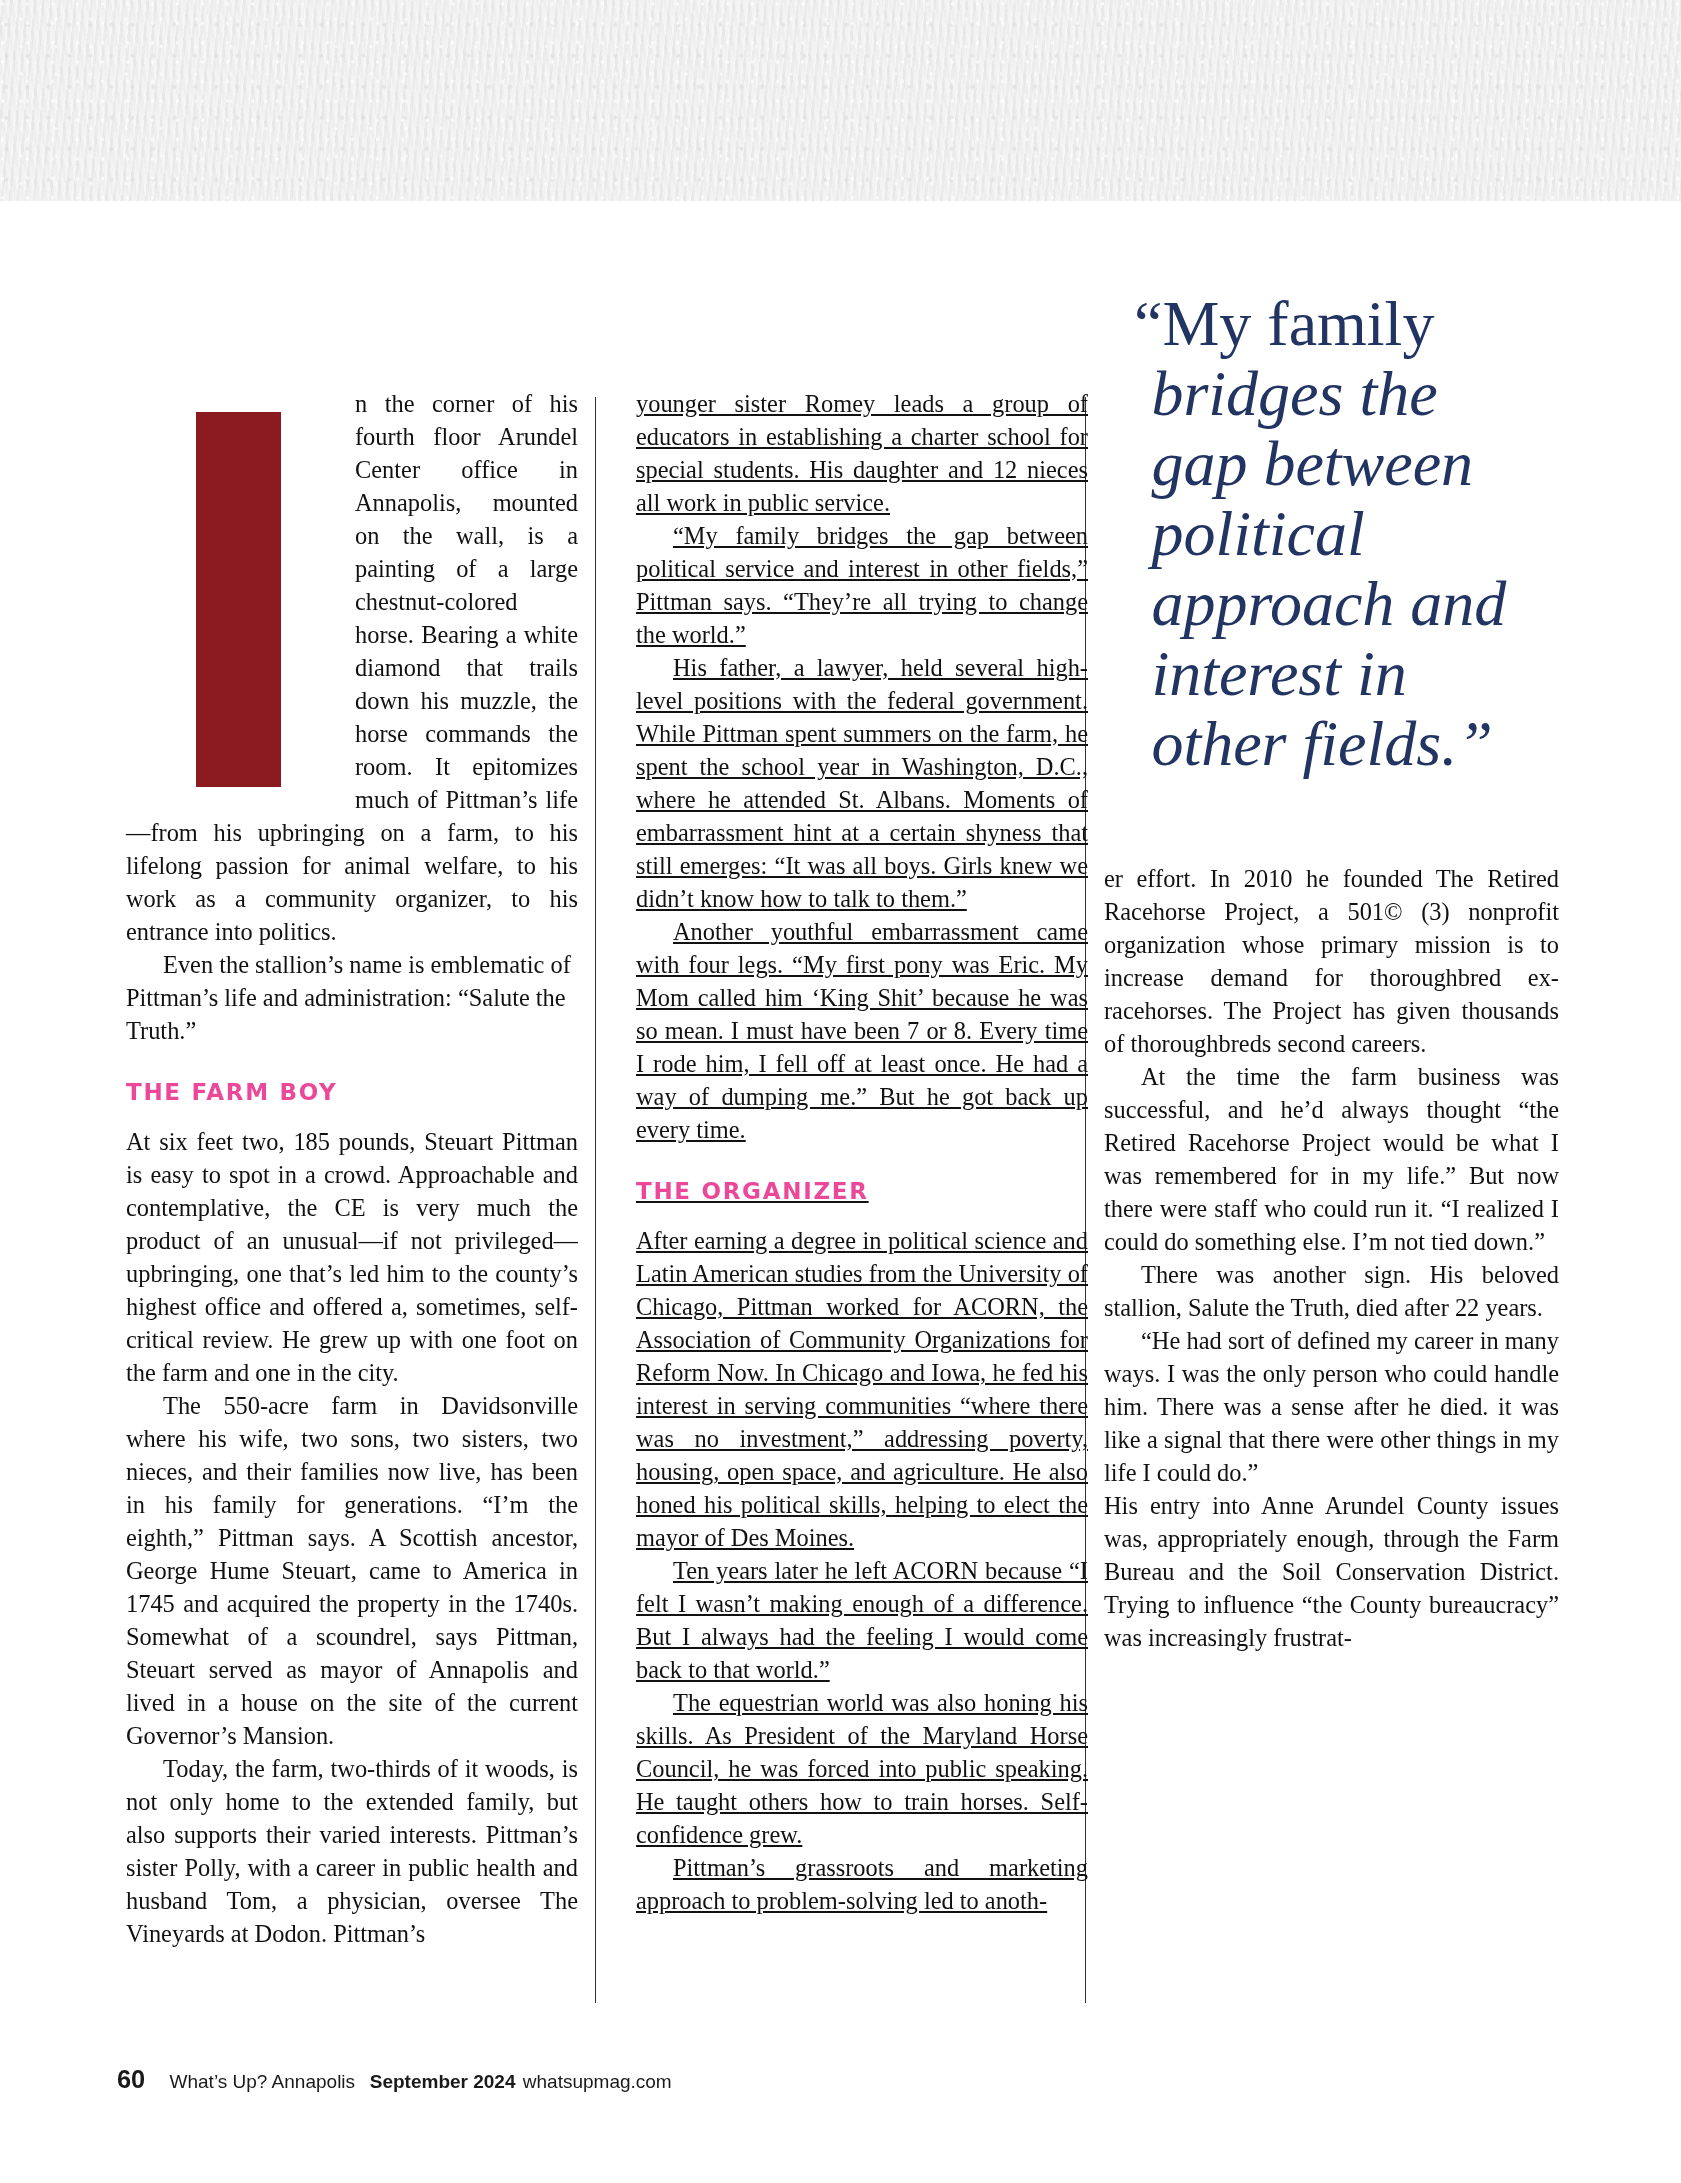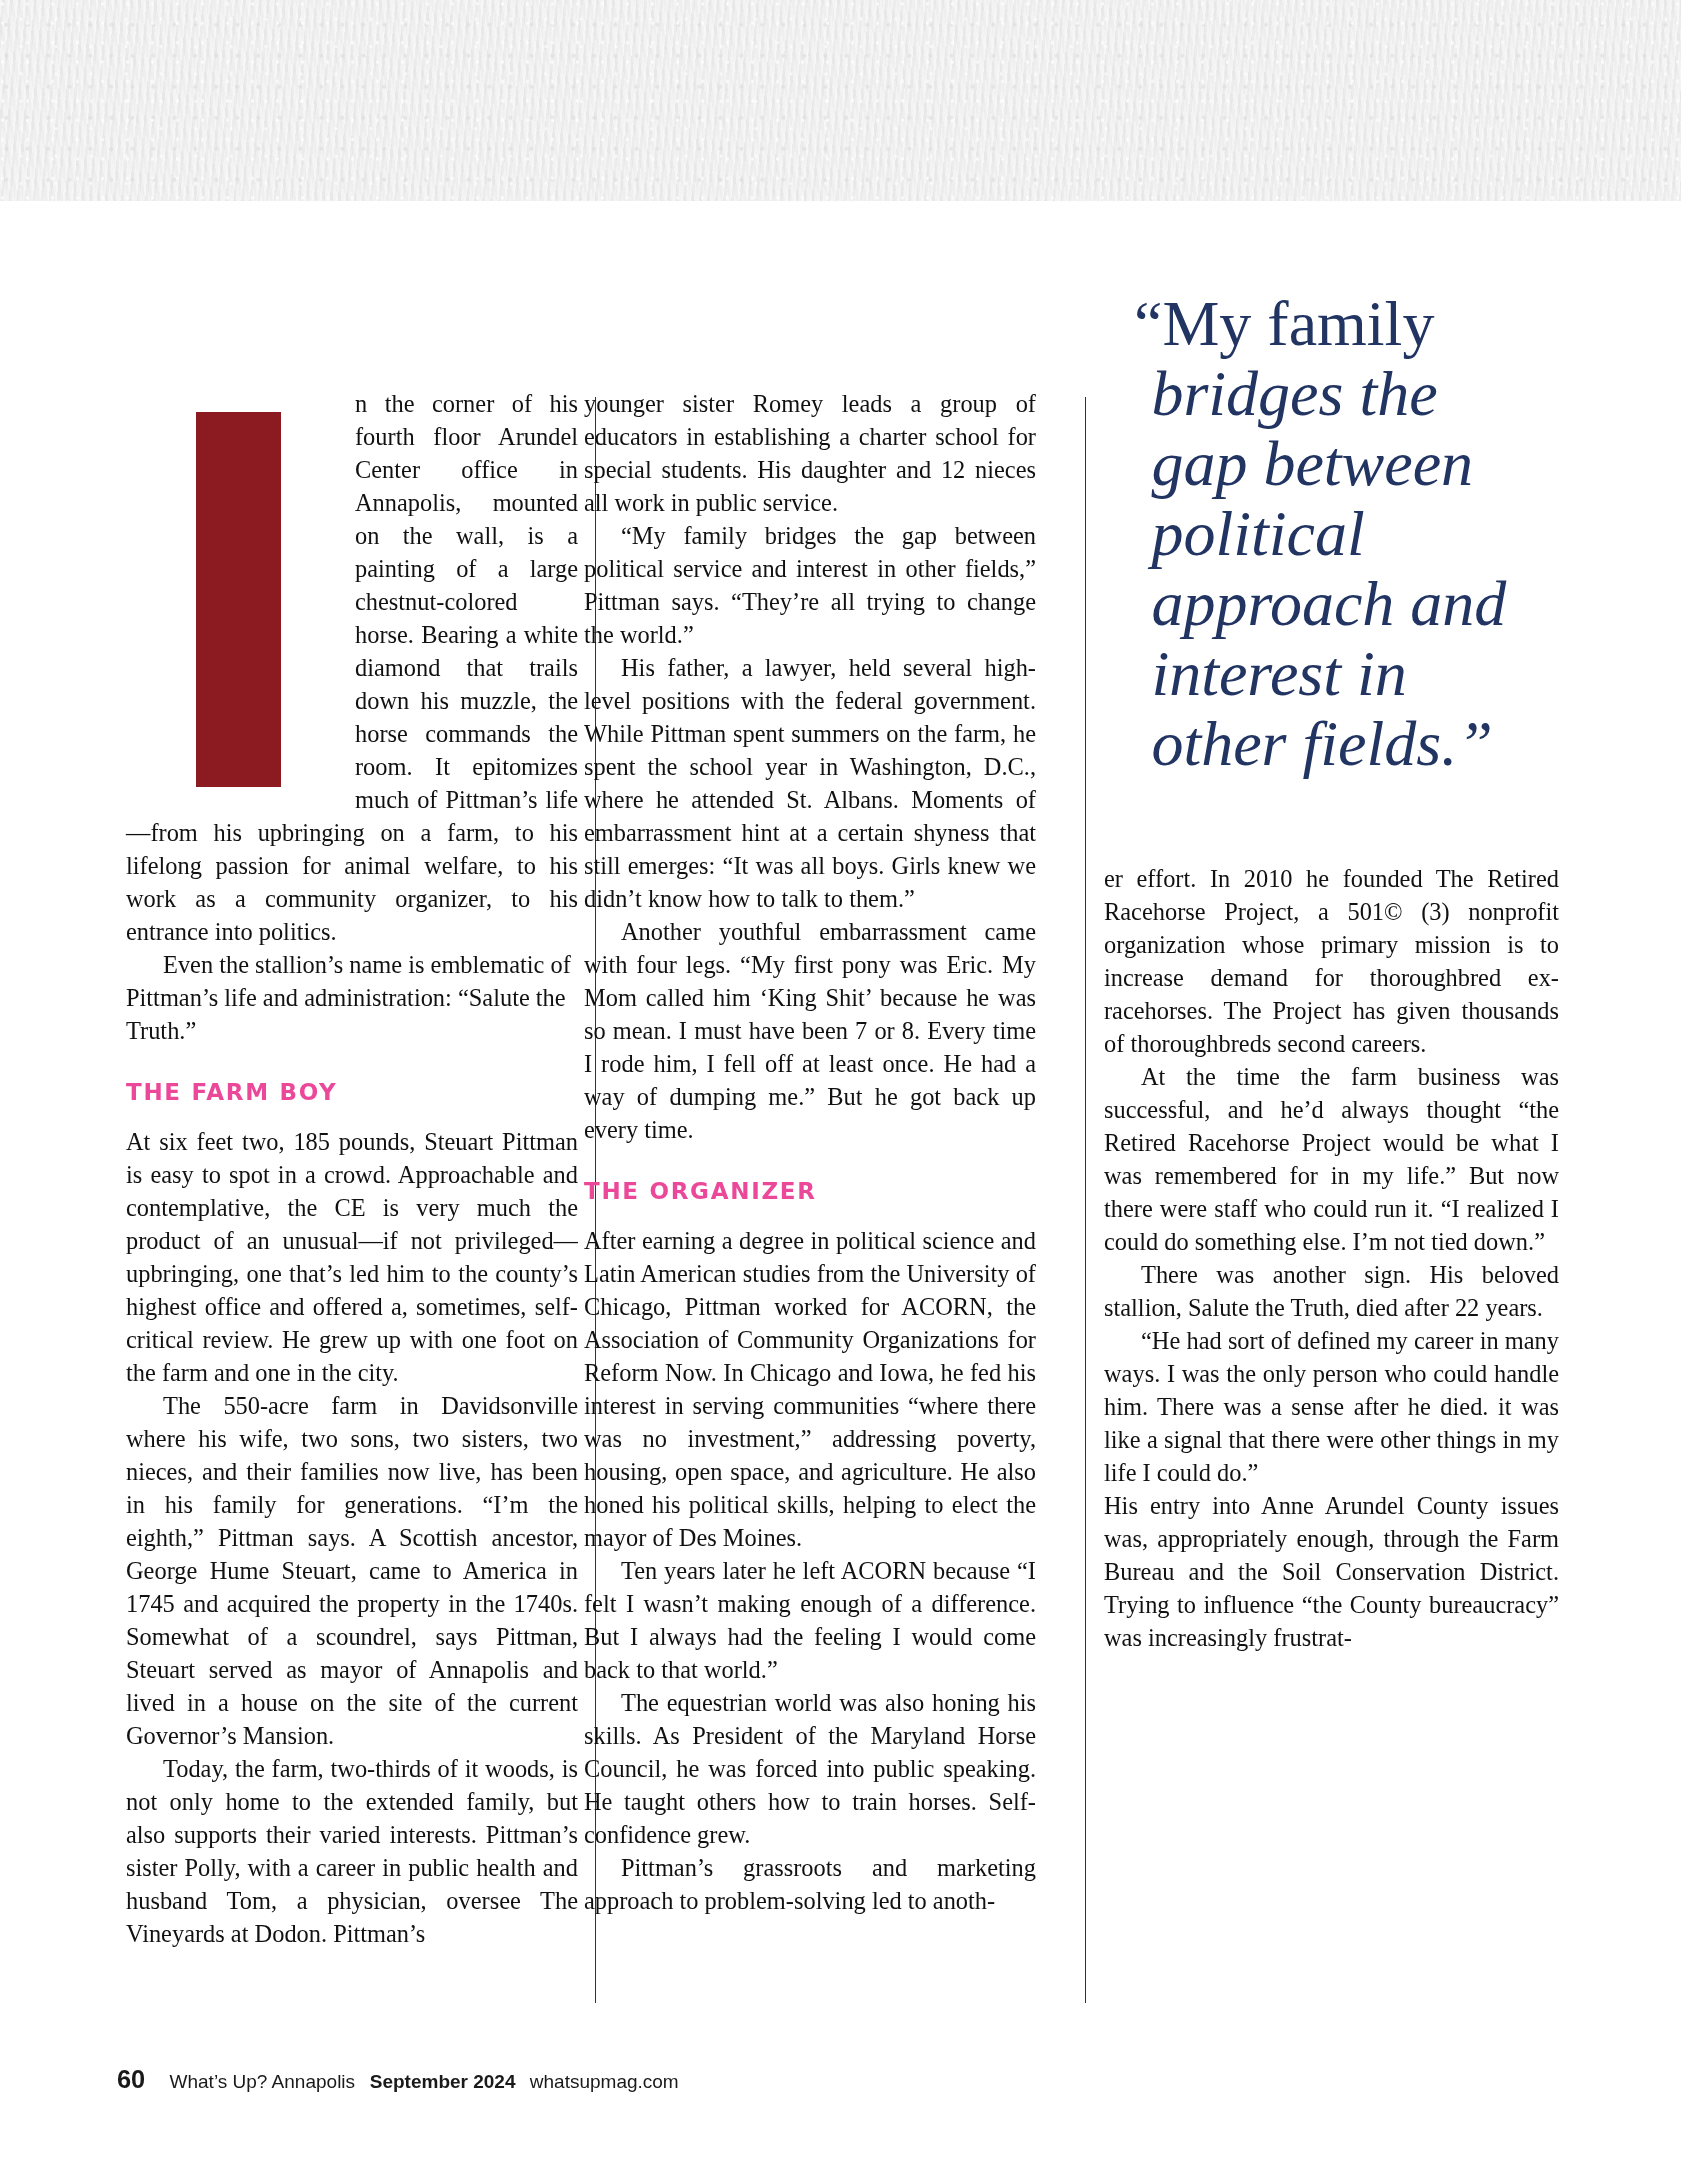--- a/index.html
+++ b/index.html
@@ -22,21 +22,21 @@
   }
   .col {
     position: absolute;
     font-size: 24.4px;
     line-height: 33px;
     text-align: justify;
   }
   .col p { margin: 0; text-indent: 37px; }
   .col p.noindent { text-indent: 0; }
   .col1 { left: 126px; top: 387px; width: 452px; }
-  .col2 { left: 584px; top: 387px; width: 452px; }
+  .col2 { left: 636px; top: 387px; width: 452px; text-decoration: underline; }
   .col3 { left: 1104px; top: 862px; width: 455px; }
 
   .dropcap-wrap { position: relative; }
   .dropcap {
     float: left; width: 85px; height: 375px;
     background: #8b1a21;
     margin: 25px 74px 0 70px;
     shape-outside: inset(0 -74px -6.7px -70px);
   }
 
@@ -67,21 +67,21 @@
   .pullquote .line.indent { padding-left: 17.4px; font-style: italic; }
 
   .footer {
     position: absolute; left: 117px; top: 2063px; height: 33px;
     font-family: "Liberation Sans", "DejaVu Sans", sans-serif;
     font-size: 19px; line-height: 33px; color: #1a1a1a;
     white-space: nowrap;
   }
   .footer .page-num { font-size: 25.4px; font-weight: bold; margin-right: 19px; }
   .footer .mag { margin-right: 9.4px; }
-  .footer .issue { font-weight: bold; margin-right: 9px; }
+  .footer .issue { font-weight: bold; margin-right: 2px; }
 </style>
 </head>
 <body>
 
 <div class="texture-band"></div>
 
 <div class="pullquote">
   <span class="line">“My family</span>
   <span class="line indent">bridges the</span>
   <span class="line indent">gap between</span>

